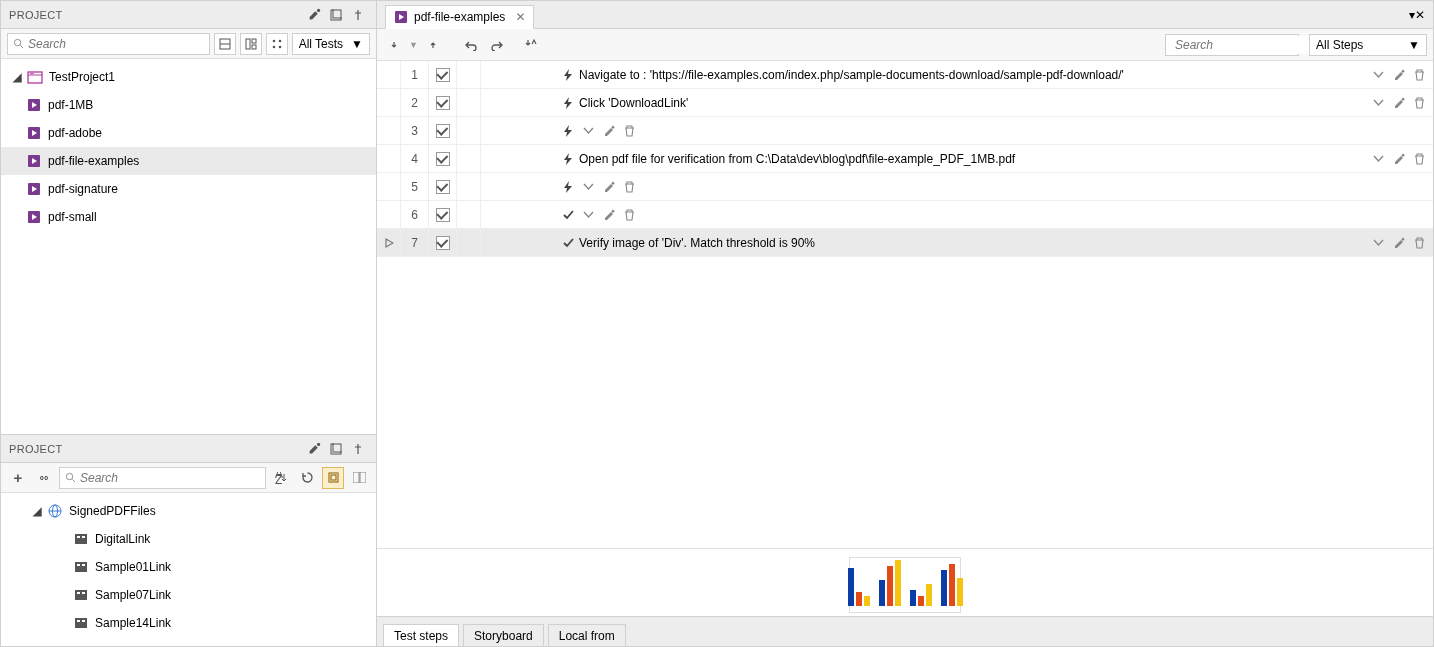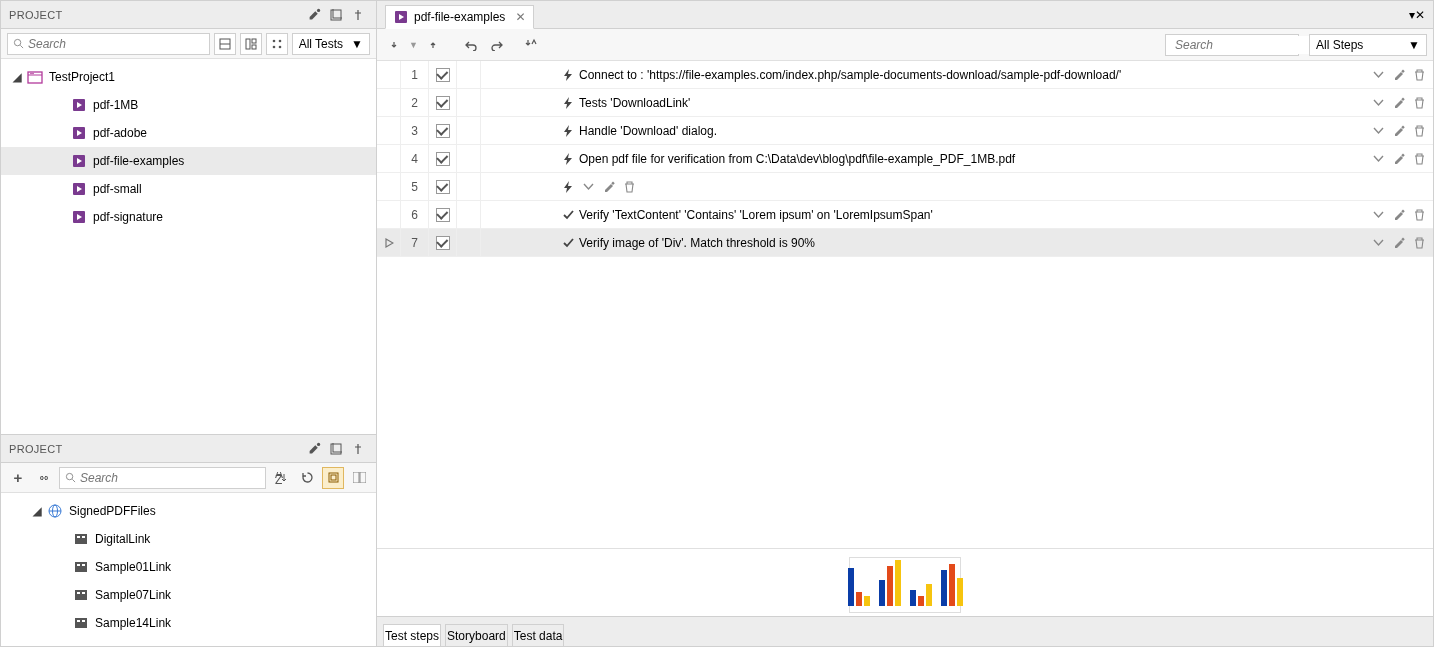--- a/index.html
+++ b/index.html
@@ -16,21 +16,21 @@
   .tbtn.box { border-color: #cfcfcf; background: #fff; }
   .tbtn.active { background: #fbeecb; border-color: #e0b75f; }
   .dropdown { height: 22px; border: 1px solid #cfcfcf; background: #fff; display: flex; align-items: center; padding: 0 6px; gap: 6px; cursor: pointer; }
   .dropdown .caret { margin-left: 2px; }
   .tree { flex: 1; overflow: auto; padding: 4px 0; }
   .tree-row { height: 28px; display: flex; align-items: center; padding-left: 10px; cursor: default; }
   .tree-row .expander { width: 12px; text-align: center; color: #444; }
   .tree-row .ticon { width: 16px; height: 16px; margin: 0 6px 0 4px; display:flex; align-items:center; justify-content:center; }
   .tree-row .label { white-space: nowrap; }
   .tree-row.depth1 { padding-left: 30px; }
-  .tree-row.depth2 { padding-left: 66px; }
+  .tree-row.depth2 { padding-left: 21px; }
   .tree-row.selected { background: #eaeaea; }
   .elements-tree .tree-row.depth1 { padding-left: 30px; }
   .elements-tree .tree-row.depth2 { padding-left: 68px; }
   
   svg { display:block; }
   .mag { width:11px; height:11px; }
 
   
   .right-col { flex: 1; display: flex; flex-direction: column; }
   .tabstrip { height: 28px; display: flex; align-items: center; background: #ededed; border-bottom: 1px solid #d0d0d0; padding: 0 8px; }
@@ -54,21 +54,21 @@
   .chkbox { width:14px; height:14px; border:1px solid #999; background:#fff; display:flex; align-items:center; justify-content:center; }
   .chkbox::after { content:""; width:8px; height:5px; border-left:2px solid #555; border-bottom:2px solid #555; transform: rotate(-45deg) translate(0,-1px); }
   .storyboard-strip { height: 68px; border-top:1px solid #e0e0e0; background:#fff; display:flex; align-items:flex-end; justify-content:center; padding-bottom:3px; }
   .thumb { width:112px; height:56px; border:1px solid #ddd; background:#fff; display:flex; align-items:flex-end; justify-content:center; gap:9px; padding:6px 8px; }
   .bars { display:flex; align-items:flex-end; gap:2px; }
   .bar { width:6px; }
   .blue { background:#0a3da8; }
   .red { background:#e34a1a; }
   .yel { background:#f6c40f; }
   .bottom-tabs { height: 30px; border-top:1px solid #d0d0d0; background:#ededed; display:flex; align-items:flex-end; padding: 0 6px; gap:4px; }
-  .bottom-tabs .btab { padding: 4px 1px; border:1px solid #d0d0d0; border-bottom:none; background:#ededed; cursor:pointer; margin-bottom:-1px; }
+  .bottom-tabs .btab { padding: 4px 10px; border:1px solid #d0d0d0; border-bottom:none; background:#ededed; cursor:pointer; margin-bottom:-1px; }
   .bottom-tabs .btab.active { background:#fff; }
 </style>
 </head>
 <body>
 
 <div class="left-col">
 
   <div class="panel" style="flex: 0 0 434px; border-bottom:1px solid #d0d0d0;">
     <div class="panel-header">
       <span class="title">PROJECT</span>
@@ -165,30 +165,30 @@
             </span>
             <span class="label">pdf-file-examples</span>
           </div>
           <div class="tree-row depth2">
             <span class="ticon">
               <svg width="14" height="14" viewBox="0 0 14 14">
                 <rect x="1" y="1" width="12" height="12" rx="1" fill="#7a3a8f"></rect>
                 <path d="M5 4v6l5-3z" fill="#fff"></path>
               </svg>
             </span>
-            <span class="label">pdf-small</span>
+            <span class="label">pdf-signature</span>
           </div>
           <div class="tree-row depth2">
             <span class="ticon">
               <svg width="14" height="14" viewBox="0 0 14 14">
                 <rect x="1" y="1" width="12" height="12" rx="1" fill="#7a3a8f"></rect>
                 <path d="M5 4v6l5-3z" fill="#fff"></path>
               </svg>
             </span>
-            <span class="label">pdf-signature</span>
+            <span class="label">pdf-small</span>
           </div>
         </div>
     </div>
   </div>
 
   <div class="panel" style="flex:1;">
     <div class="panel-header">
       <span class="title">PROJECT</span>
       <span class="hbtn">
           <svg width="13" height="13" viewBox="0 0 16 16">
@@ -377,21 +377,21 @@
           <div class="cell chk">
             <div class="chkbox"></div>
           </div>
           <div class="cell gap1"></div>
           <div class="cell gap2"></div>
           <div class="cell icon">
             <svg width="10" height="12" viewBox="0 0 10 12">
               <path d="M6 0L1 7h3l-1 5 6-7H5l1-5z" fill="#444"></path>
             </svg>
           </div>
-          <div class="cell desc">Connect to : 'https://file-examples.com/index.php/sample-documents-download/sample-pdf-download/'</div>
+          <div class="cell desc">Navigate to : 'https://file-examples.com/index.php/sample-documents-download/sample-pdf-download/'</div>
           <div class="cell act">
             <svg width="11" height="8" viewBox="0 0 11 8">
               <path d="M1 1l4.5 5L10 1" fill="none" stroke="#888" stroke-width="1.4"></path>
             </svg>
           </div>
           <div class="cell act">
             <svg width="12" height="12" viewBox="0 0 12 12">
               <path d="M1 9l6-6 2 2-6 6H1V9z" fill="#888"></path>
               <rect x="8" y="1" width="2.5" height="2.5" transform="rotate(45 9 2)" fill="#888"></rect>
             </svg>
@@ -408,21 +408,21 @@
           <div class="cell chk">
             <div class="chkbox"></div>
           </div>
           <div class="cell gap1"></div>
           <div class="cell gap2"></div>
           <div class="cell icon">
             <svg width="10" height="12" viewBox="0 0 10 12">
               <path d="M6 0L1 7h3l-1 5 6-7H5l1-5z" fill="#444"></path>
             </svg>
           </div>
-          <div class="cell desc">Tests 'DownloadLink'</div>
+          <div class="cell desc">Click 'DownloadLink'</div>
           <div class="cell act">
             <svg width="11" height="8" viewBox="0 0 11 8">
               <path d="M1 1l4.5 5L10 1" fill="none" stroke="#888" stroke-width="1.4"></path>
             </svg>
           </div>
           <div class="cell act">
             <svg width="12" height="12" viewBox="0 0 12 12">
               <path d="M1 9l6-6 2 2-6 6H1V9z" fill="#888"></path>
               <rect x="8" y="1" width="2.5" height="2.5" transform="rotate(45 9 2)" fill="#888"></rect>
             </svg>
@@ -439,21 +439,20 @@
           <div class="cell chk">
             <div class="chkbox"></div>
           </div>
           <div class="cell gap1"></div>
           <div class="cell gap2"></div>
           <div class="cell icon">
             <svg width="10" height="12" viewBox="0 0 10 12">
               <path d="M6 0L1 7h3l-1 5 6-7H5l1-5z" fill="#444"></path>
             </svg>
           </div>
-          <div class="cell desc">Handle 'Download' dialog.</div>
           <div class="cell act">
             <svg width="11" height="8" viewBox="0 0 11 8">
               <path d="M1 1l4.5 5L10 1" fill="none" stroke="#888" stroke-width="1.4"></path>
             </svg>
           </div>
           <div class="cell act">
             <svg width="12" height="12" viewBox="0 0 12 12">
               <path d="M1 9l6-6 2 2-6 6H1V9z" fill="#888"></path>
               <rect x="8" y="1" width="2.5" height="2.5" transform="rotate(45 9 2)" fill="#888"></rect>
             </svg>
@@ -531,21 +530,20 @@
           <div class="cell chk">
             <div class="chkbox"></div>
           </div>
           <div class="cell gap1"></div>
           <div class="cell gap2"></div>
           <div class="cell icon">
             <svg width="11" height="10" viewBox="0 0 11 10">
               <path d="M1 5l3 3 6-7" fill="none" stroke="#444" stroke-width="1.8"></path>
             </svg>
           </div>
-          <div class="cell desc">Verify 'TextContent' 'Contains' 'Lorem ipsum' on 'LoremIpsumSpan'</div>
           <div class="cell act">
             <svg width="11" height="8" viewBox="0 0 11 8">
               <path d="M1 1l4.5 5L10 1" fill="none" stroke="#888" stroke-width="1.4"></path>
             </svg>
           </div>
           <div class="cell act">
             <svg width="12" height="12" viewBox="0 0 12 12">
               <path d="M1 9l6-6 2 2-6 6H1V9z" fill="#888"></path>
               <rect x="8" y="1" width="2.5" height="2.5" transform="rotate(45 9 2)" fill="#888"></rect>
             </svg>
@@ -612,16 +610,16 @@
         <div class="bars">
             <div class="bar blue" style="height:36px;"></div>
             <div class="bar red" style="height:42px;"></div>
             <div class="bar yel" style="height:28px;"></div>
           </div>
       </div>
     </div>
     <div class="bottom-tabs" id="bottom-tabs">
         <div class="btab active">Test steps</div>
         <div class="btab">Storyboard</div>
-        <div class="btab">Test data</div>
+        <div class="btab">Local from</div>
       </div>
   </div>
 </div>
 
 </body></html>

